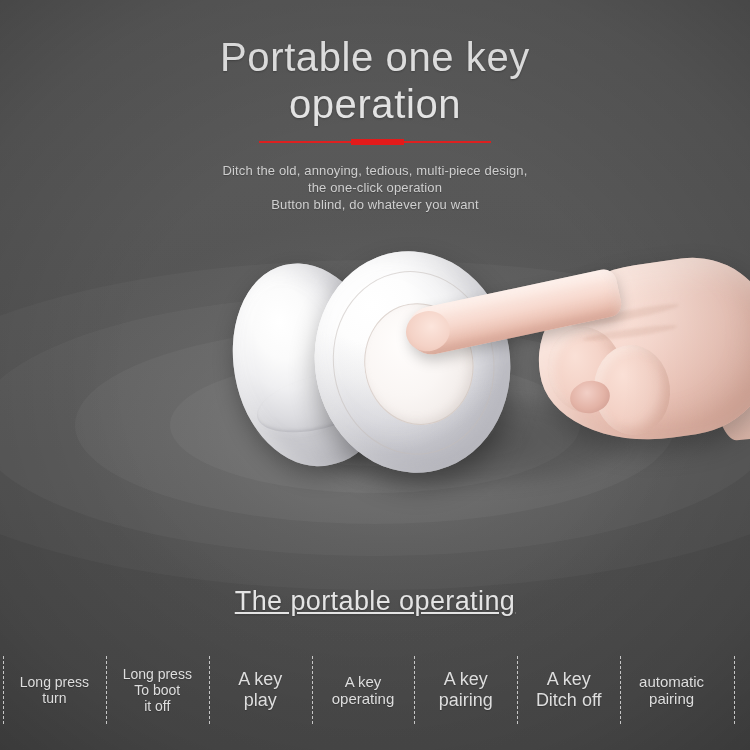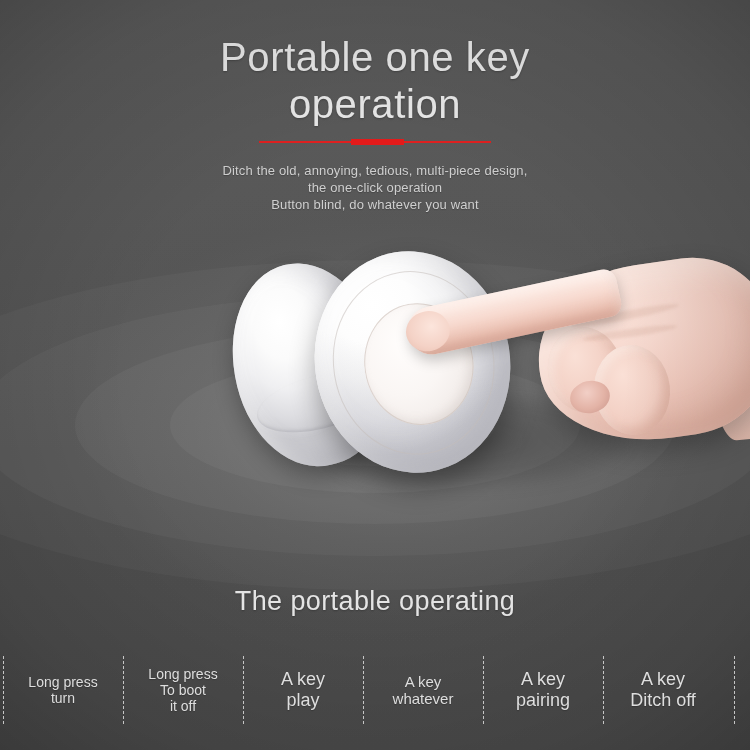--- a/index.html
+++ b/index.html
@@ -286,20 +286,21 @@
     position: absolute;
     left: 0;
     top: 586px;
     width: 750px;
     text-align: center;
     color: #e4e4e4;
     font-size: 27px;
     font-weight: 400;
     letter-spacing: 0.4px;
     text-shadow: 0 1px 2px rgba(0,0,0,0.25);
+    text-decoration: underline;
   }
 
   .features {
     position: absolute;
     left: 3px;
     top: 650px;
     width: 720px;
     height: 80px;
     display: flex;
     align-items: flex-end;
@@ -425,36 +426,42 @@
     <div class="feature large">
       <div>
         <span class="txt">A key</span>
         <span class="txt">play</span>
       </div>
     </div>
 
     <div class="feature med">
       <div>
         <span class="txt">A key</span>
-        <span class="txt">whatever</span>
+        <span class="txt">operating</span>
       </div>
     </div>
 
     <div class="feature large">
       <div>
         <span class="txt">A key</span>
         <span class="txt">pairing</span>
       </div>
     </div>
 
     <div class="feature large">
       <div>
         <span class="txt">A key</span>
         <span class="txt">Ditch off</span>
       </div>
     </div>
 
+    <div class="feature med">
+      <div>
+        <span class="txt">automatic</span>
+        <span class="txt">pairing</span>
+      </div>
+    </div>
 
   </div>
 
   <div class="rule-last"></div>
 
 </div>
 
 </body></html>

